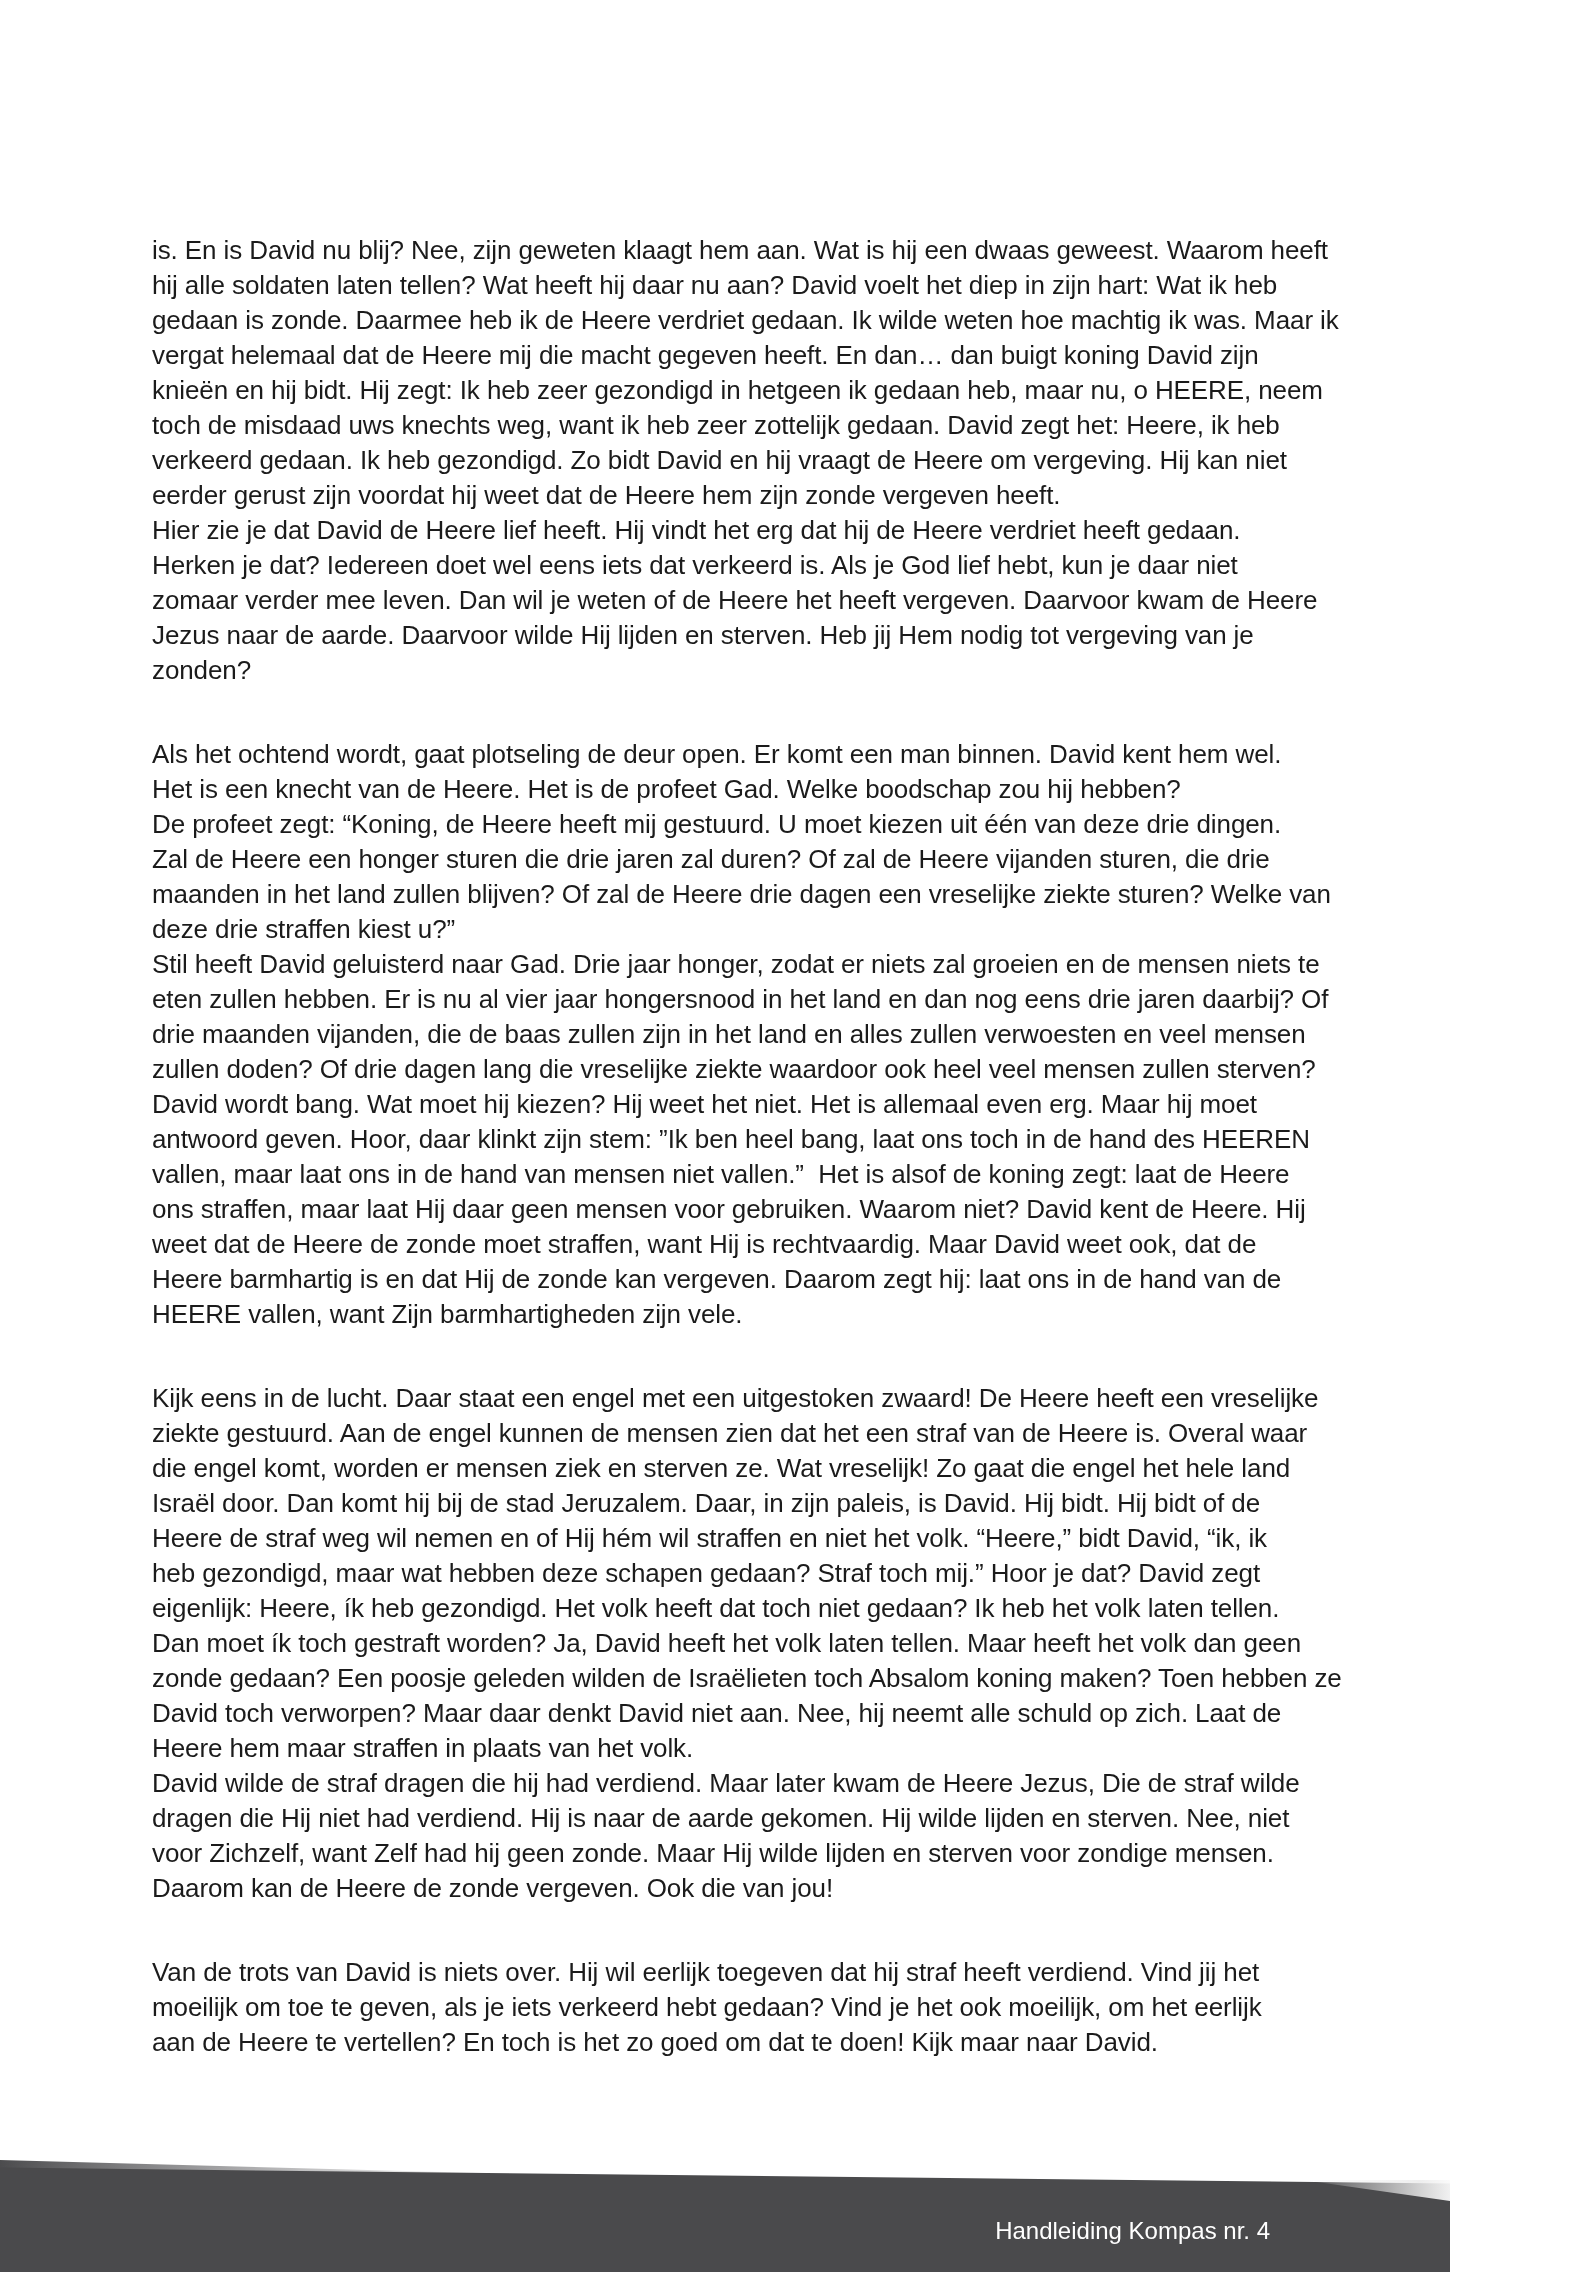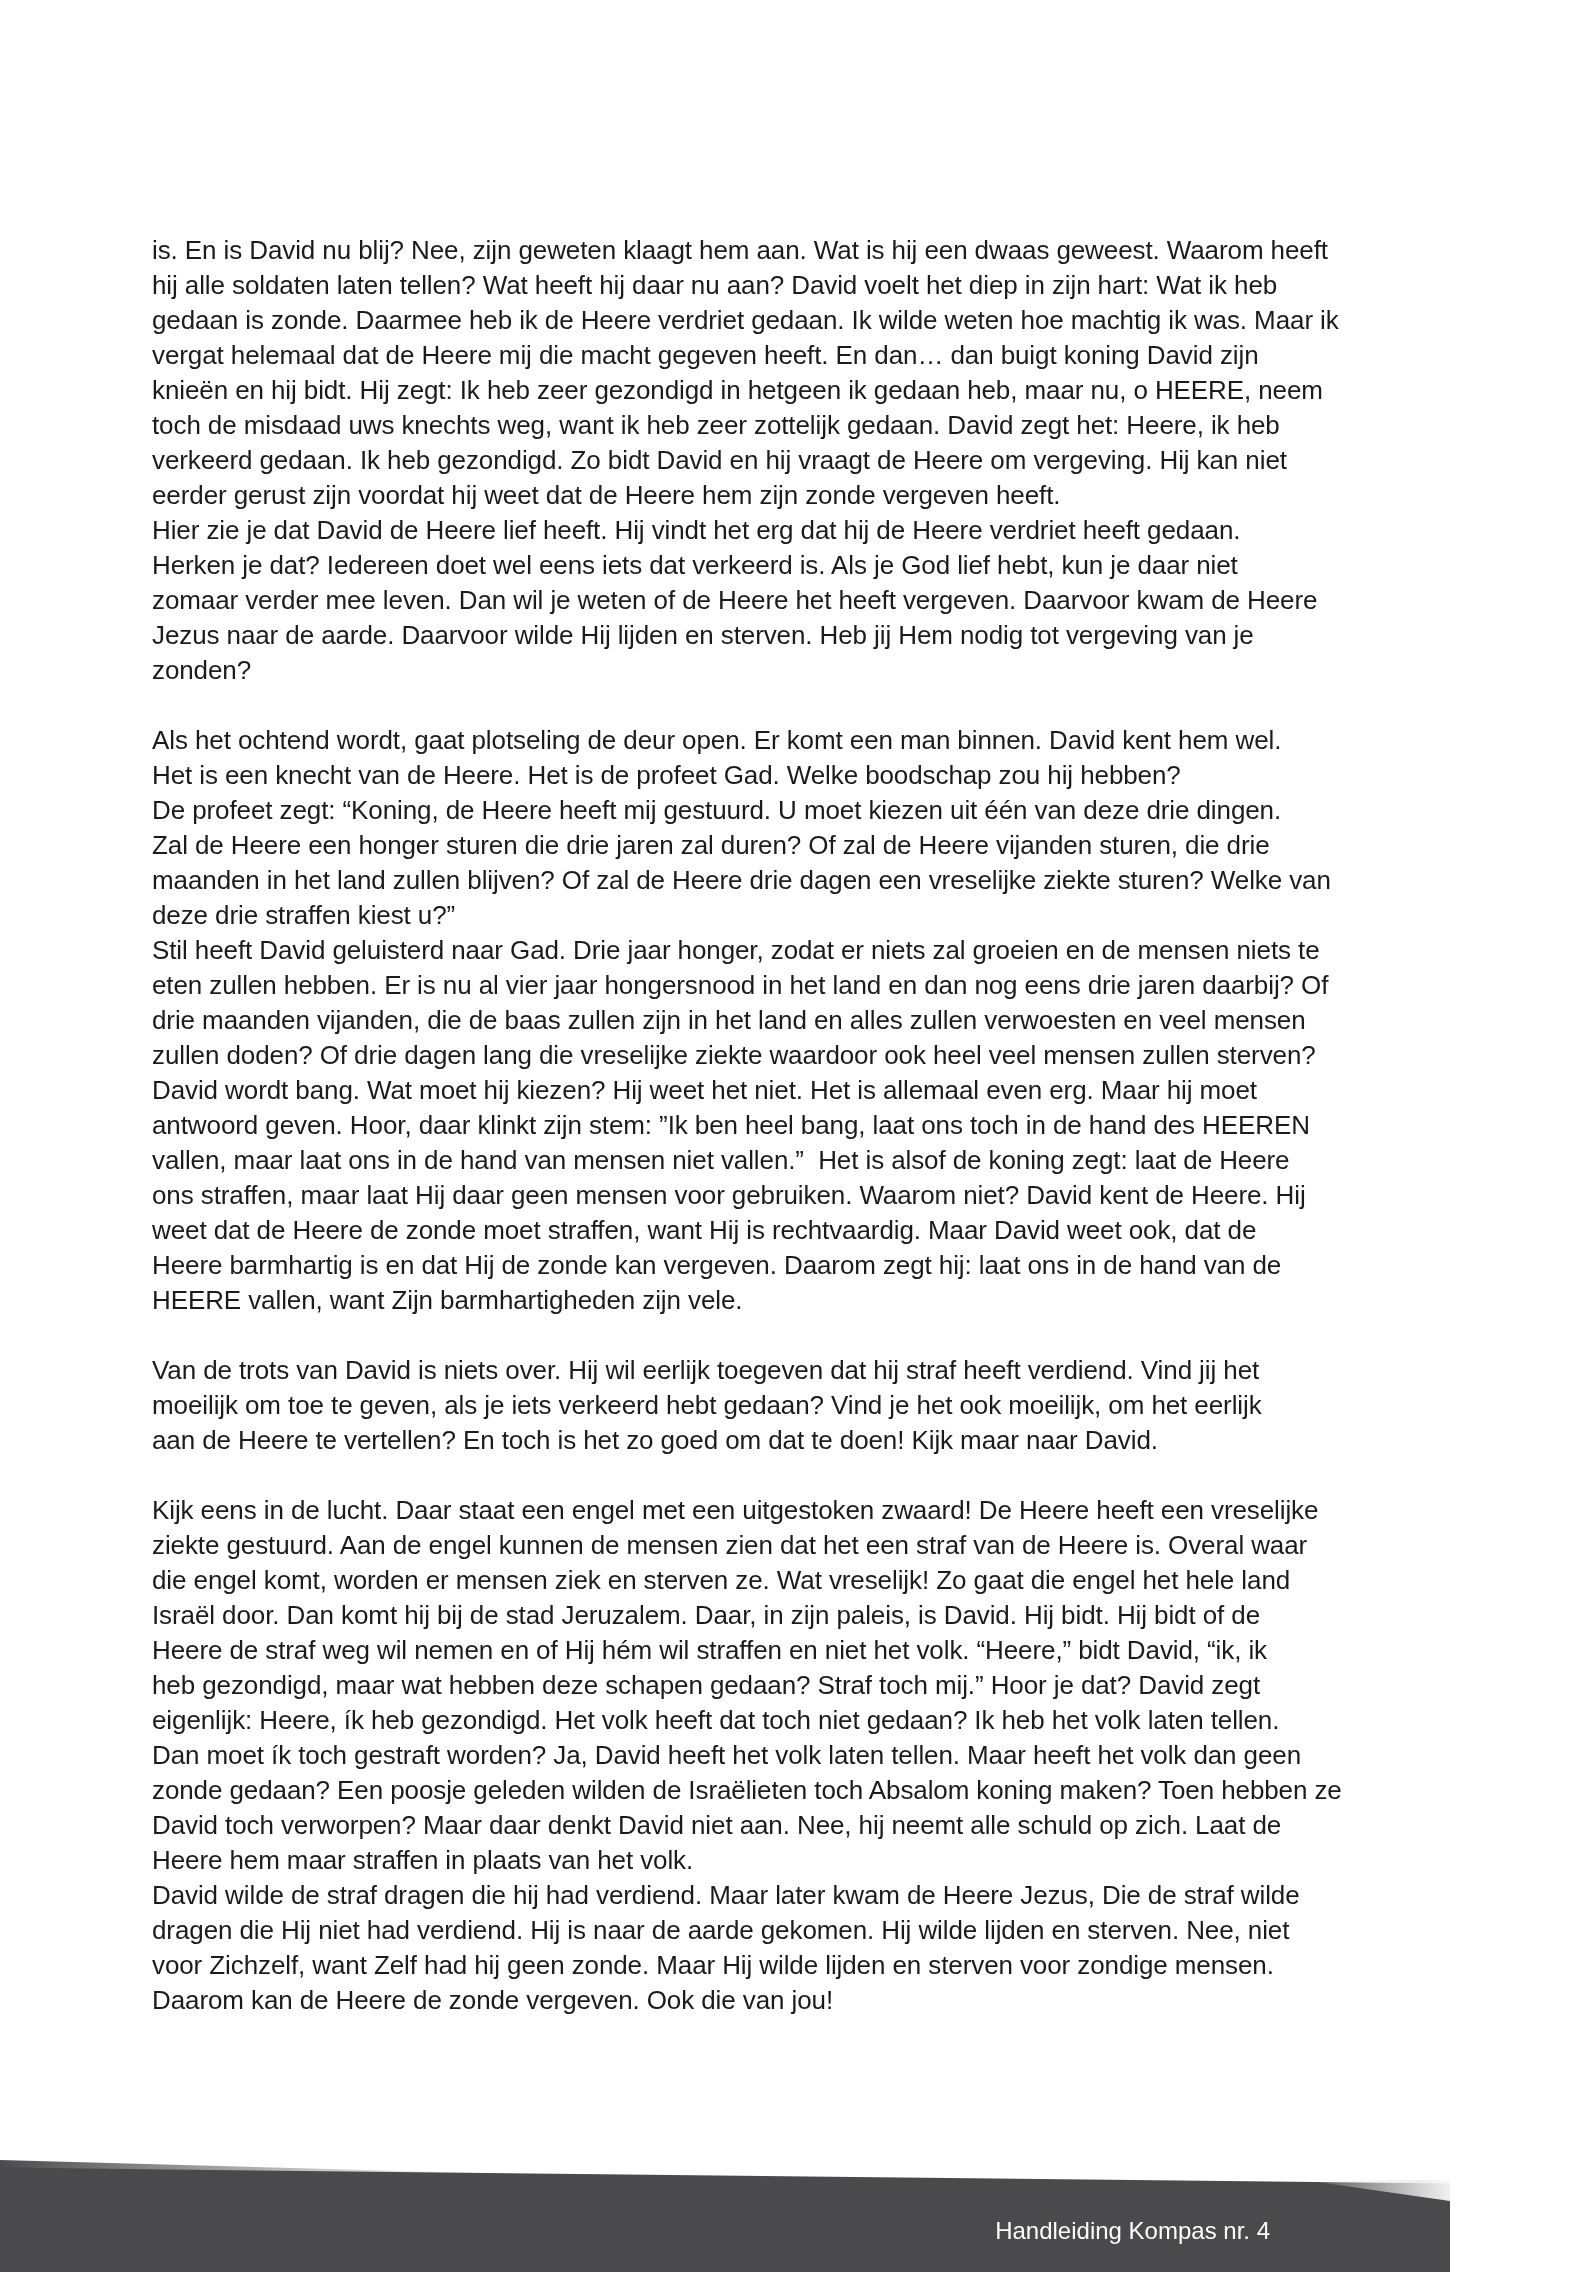--- a/index.html
+++ b/index.html
@@ -23,21 +23,21 @@
     width: 1312px;
     color: #1b1b1b;
     font-size: 26px;
     line-height: 35px;
     letter-spacing: -0.1px;
   }
   .para {
     white-space: pre;          
   }
   .para + .para {
-    margin-top: 35px;        
+    margin-top: 49px;        
   }
   
   .footer-bar {
     position: absolute;
     left: 0;
     top: 2159px;
     width: 1592px;
     height: 113px;
     background: #4a4a4c;
     
@@ -112,38 +112,38 @@
 eten zullen hebben. Er is nu al vier jaar hongersnood in het land en dan nog eens drie jaren daarbij? Of
 drie maanden vijanden, die de baas zullen zijn in het land en alles zullen verwoesten en veel mensen
 zullen doden? Of drie dagen lang die vreselijke ziekte waardoor ook heel veel mensen zullen sterven?
 David wordt bang. Wat moet hij kiezen? Hij weet het niet. Het is allemaal even erg. Maar hij moet
 antwoord geven. Hoor, daar klinkt zijn stem: ”Ik ben heel bang, laat ons toch in de hand des HEEREN
 vallen, maar laat ons in de hand van mensen niet vallen.”  Het is alsof de koning zegt: laat de Heere
 ons straffen, maar laat Hij daar geen mensen voor gebruiken. Waarom niet? David kent de Heere. Hij
 weet dat de Heere de zonde moet straffen, want Hij is rechtvaardig. Maar David weet ook, dat de
 Heere barmhartig is en dat Hij de zonde kan vergeven. Daarom zegt hij: laat ons in de hand van de
 HEERE vallen, want Zijn barmhartigheden zijn vele.</div>
-    <div class="para">Van de trots van David is niets over. Hij wil eerlijk toegeven dat hij straf heeft verdiend. Vind jij het
-moeilijk om toe te geven, als je iets verkeerd hebt gedaan? Vind je het ook moeilijk, om het eerlijk
-aan de Heere te vertellen? En toch is het zo goed om dat te doen! Kijk maar naar David.</div>
     <div class="para">Kijk eens in de lucht. Daar staat een engel met een uitgestoken zwaard! De Heere heeft een vreselijke
 ziekte gestuurd. Aan de engel kunnen de mensen zien dat het een straf van de Heere is. Overal waar
 die engel komt, worden er mensen ziek en sterven ze. Wat vreselijk! Zo gaat die engel het hele land
 Israël door. Dan komt hij bij de stad Jeruzalem. Daar, in zijn paleis, is David. Hij bidt. Hij bidt of de
 Heere de straf weg wil nemen en of Hij hém wil straffen en niet het volk. “Heere,” bidt David, “ik, ik
 heb gezondigd, maar wat hebben deze schapen gedaan? Straf toch mij.” Hoor je dat? David zegt
 eigenlijk: Heere, ík heb gezondigd. Het volk heeft dat toch niet gedaan? Ik heb het volk laten tellen.
 Dan moet ík toch gestraft worden? Ja, David heeft het volk laten tellen. Maar heeft het volk dan geen
 zonde gedaan? Een poosje geleden wilden de Israëlieten toch Absalom koning maken? Toen hebben ze
 David toch verworpen? Maar daar denkt David niet aan. Nee, hij neemt alle schuld op zich. Laat de
 Heere hem maar straffen in plaats van het volk.
 David wilde de straf dragen die hij had verdiend. Maar later kwam de Heere Jezus, Die de straf wilde
 dragen die Hij niet had verdiend. Hij is naar de aarde gekomen. Hij wilde lijden en sterven. Nee, niet
 voor Zichzelf, want Zelf had hij geen zonde. Maar Hij wilde lijden en sterven voor zondige mensen.
 Daarom kan de Heere de zonde vergeven. Ook die van jou!</div>
+    <div class="para">Van de trots van David is niets over. Hij wil eerlijk toegeven dat hij straf heeft verdiend. Vind jij het
+moeilijk om toe te geven, als je iets verkeerd hebt gedaan? Vind je het ook moeilijk, om het eerlijk
+aan de Heere te vertellen? En toch is het zo goed om dat te doen! Kijk maar naar David.</div>
   </div>
 
   <div class="footer-left-accent"></div>
   <div class="footer-bar"></div>
   <div class="footer-right-accent"></div>
 
   <div class="footer-label">Handleiding Kompas nr. 4</div>
   <div class="page-number">3</div>
 
 </div>

